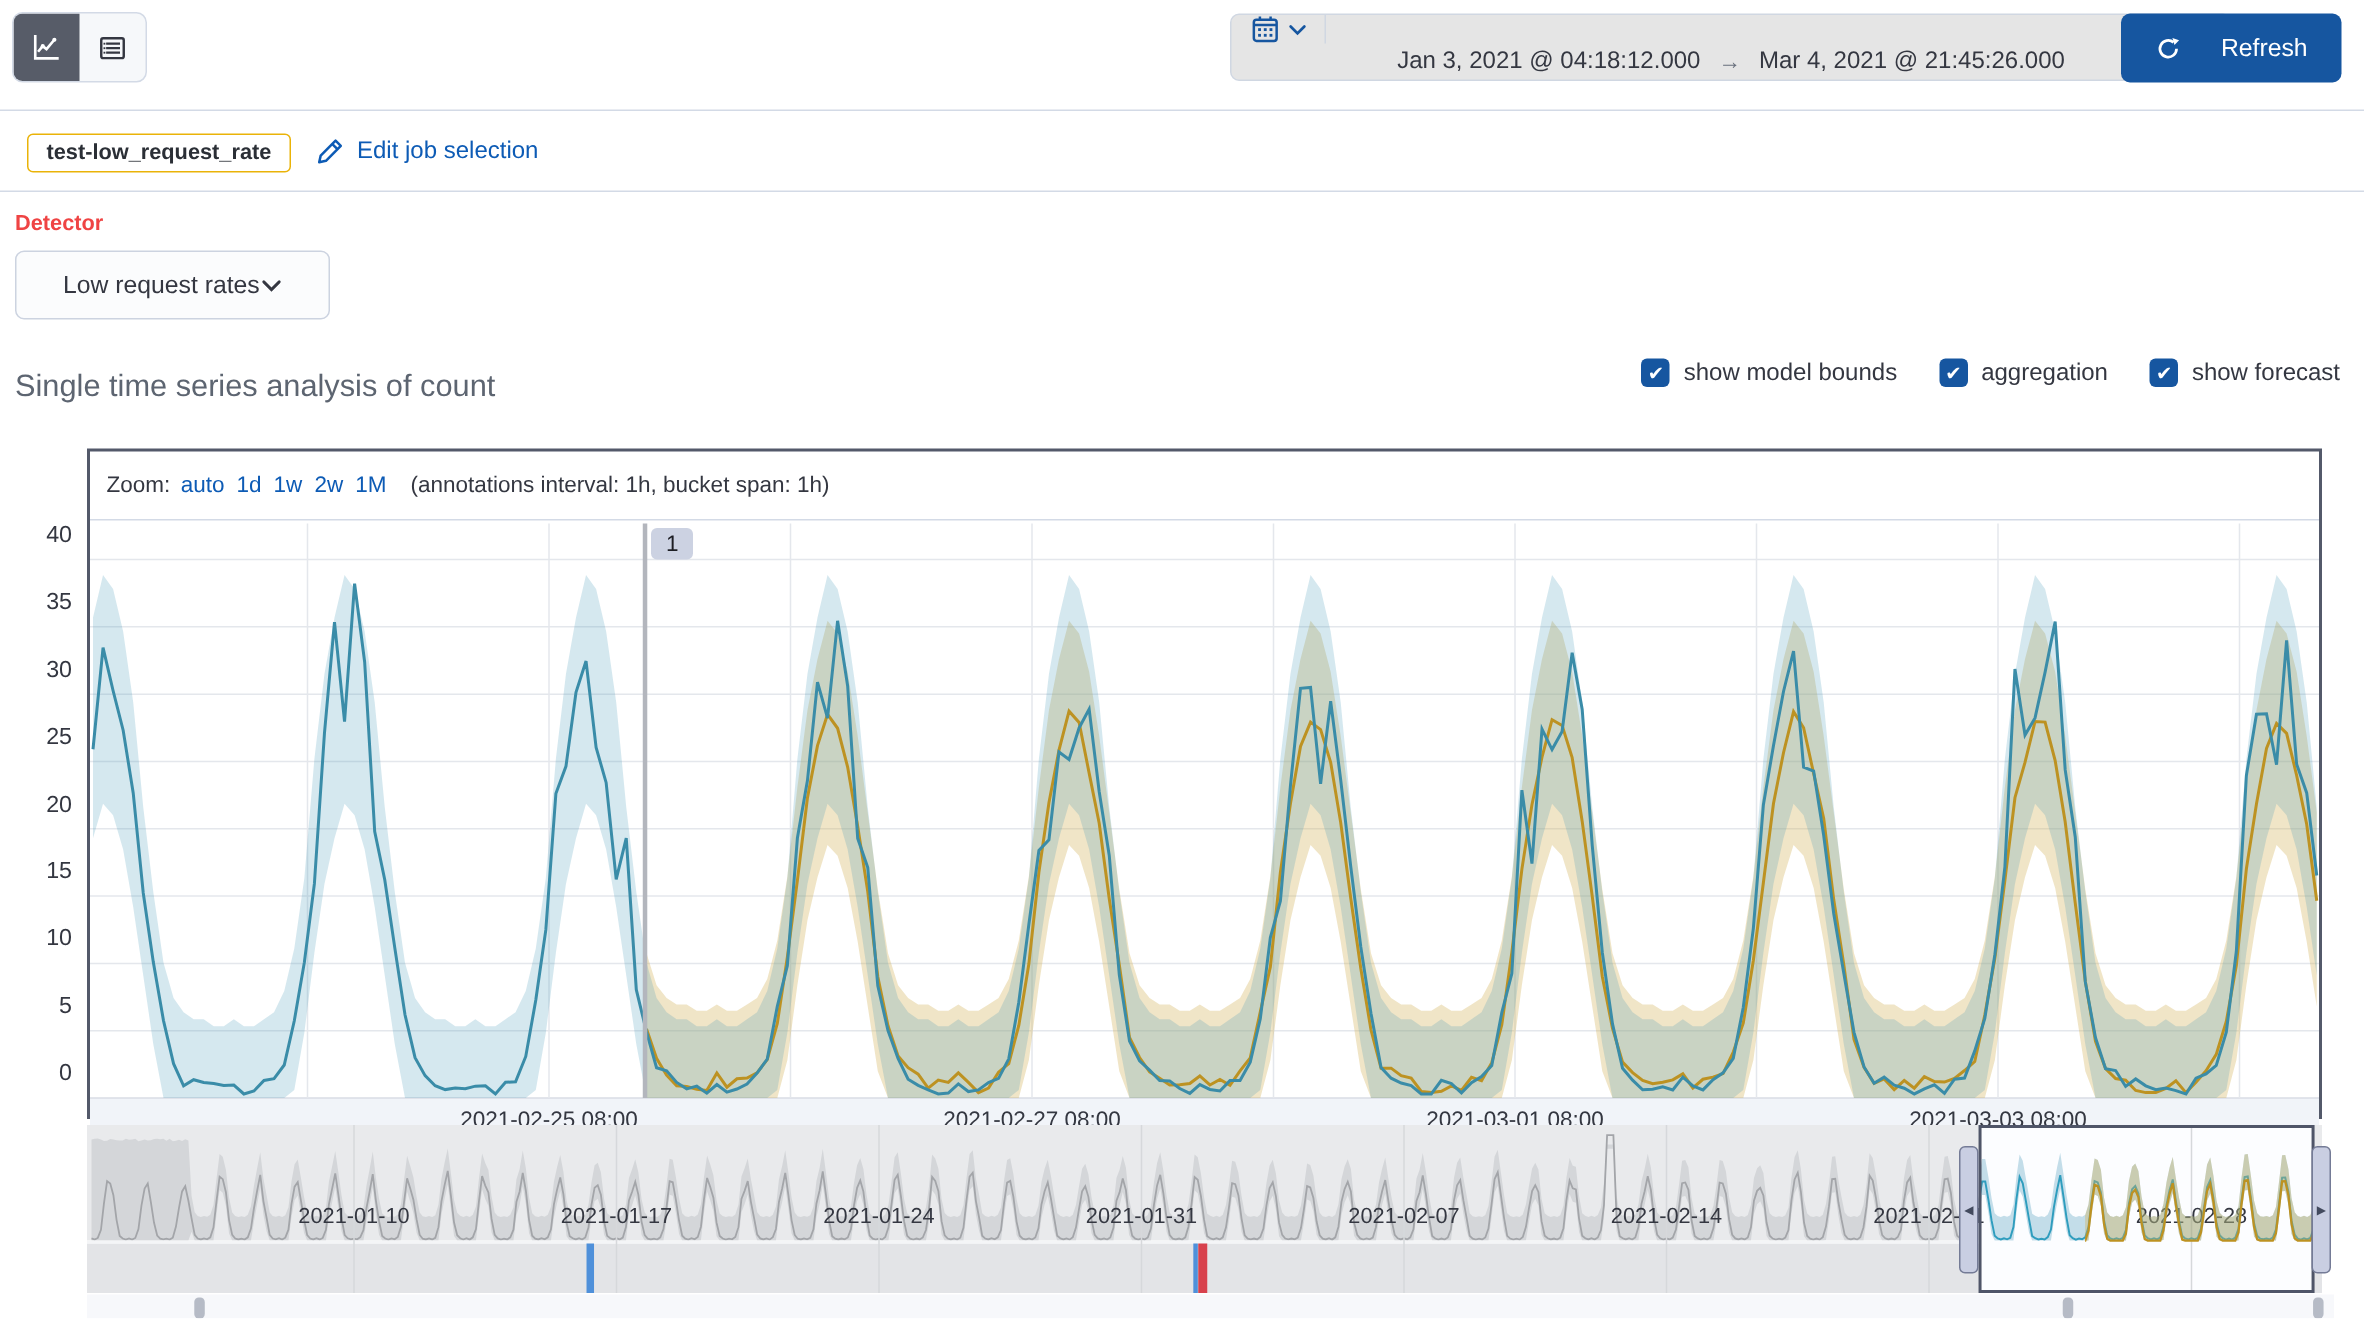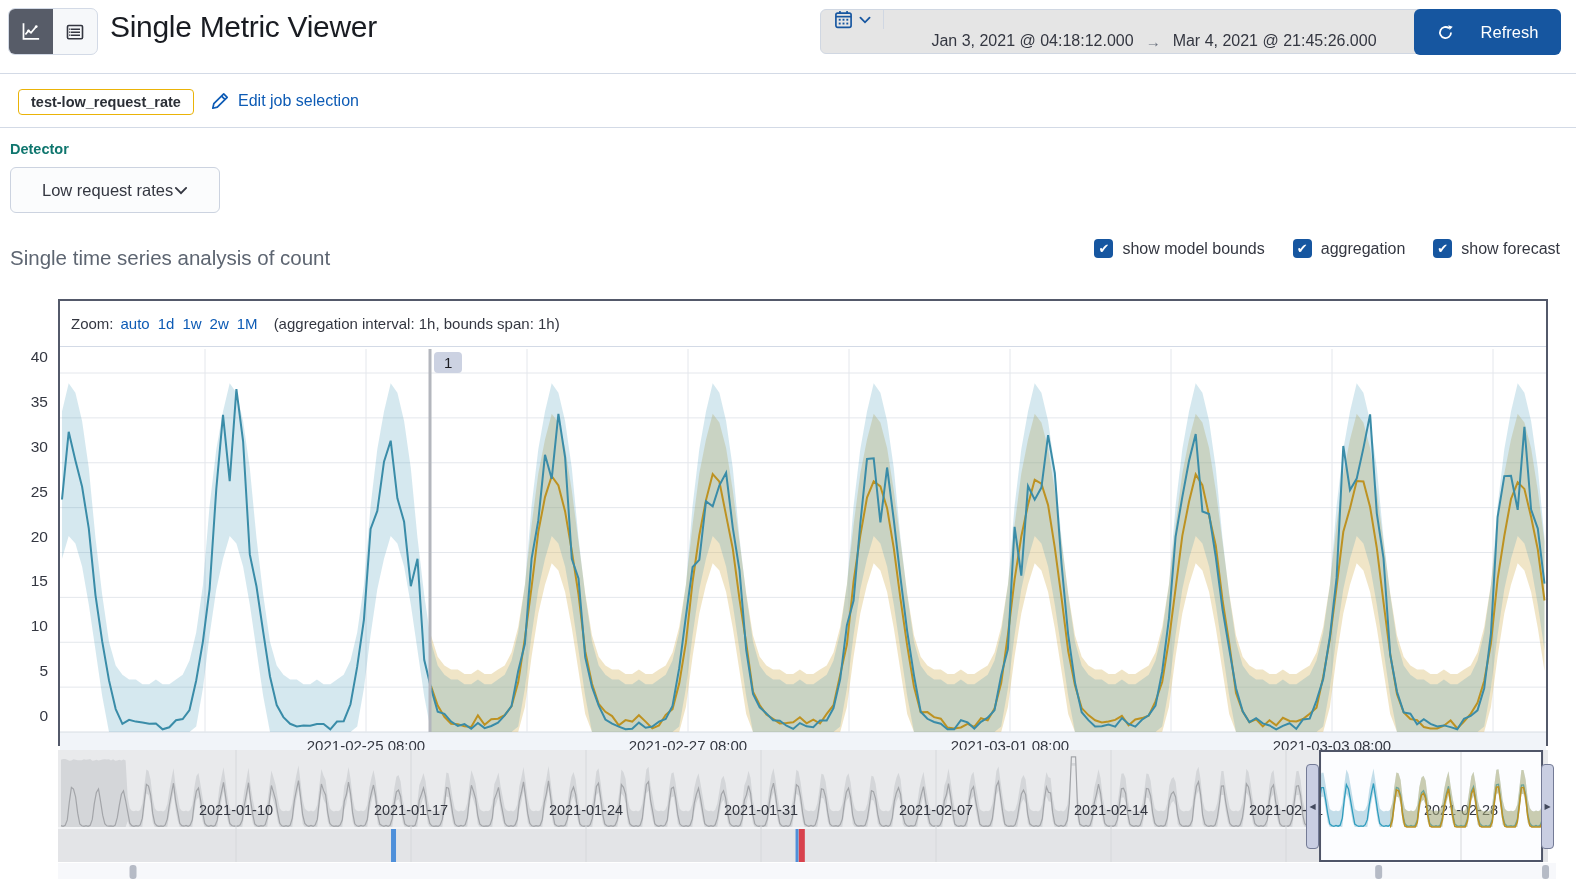--- a/index.html
+++ b/index.html
@@ -26,21 +26,21 @@
     border:none; border-radius:6px; color:#fff; font-size:16.5px; font-weight:500; display:flex;
     align-items:center; justify-content:center; gap:27px; cursor:pointer; font-family:inherit; }
 
   .hr { position:absolute; left:0; width:1576px; border-top:1px solid #d3dae6; }
 
   .job-badge { position:absolute; left:18px; top:89px; padding:4px 12px; border:1px solid #eab308;
     border-radius:4px; font-size:14.5px; font-weight:600; color:#2b2f36; background:#fff; }
   .edit-link { position:absolute; left:211px; top:92px; display:flex; align-items:center; gap:9px;
     color:#0d5bb5; font-size:16px; cursor:pointer; }
 
-  .detector-label { position:absolute; left:10px; top:141px; font-size:14.5px; font-weight:700; color:#0f766e; }
+  .detector-label { position:absolute; left:10px; top:141px; font-size:14.5px; font-weight:700; color:#ef4444; }
   .detector-select { position:absolute; left:10px; top:167px; width:210px; height:46px; background:#fbfcfd;
     border:1px solid #ccd3e0; border-radius:6px; display:flex; align-items:center; justify-content:space-between;
     padding:0 31px; font-size:16.5px; color:#343741; cursor:pointer; }
 
   .forecast-btn { position:absolute; left:1424px; top:168px; width:133px; height:46px; background:#fff;
     border:1px solid #3b74c4; border-radius:6px; color:#1f5fb0; font-size:16.5px; font-weight:500;
     display:flex; align-items:center; justify-content:center; cursor:pointer; font-family:inherit; }
 
   .analysis-heading { position:absolute; left:10px; top:246px; font-size:20.5px; color:#5d6571; }
   .cb-row { position:absolute; right:16px; top:239px; display:flex; gap:28px; align-items:center; }
@@ -89,21 +89,20 @@
         <rect x="2" y="2.8" width="12" height="10.6" rx="1" fill="none" stroke="#343741" stroke-width="1.3"></rect>
         <line x1="4.6" y1="5.7" x2="12" y2="5.7" stroke="#343741" stroke-width="1.2"></line>
         <line x1="4.6" y1="8.1" x2="12" y2="8.1" stroke="#343741" stroke-width="1.2"></line>
         <line x1="4.6" y1="10.5" x2="12" y2="10.5" stroke="#343741" stroke-width="1.2"></line>
         <rect x="3.2" y="5.2" width="1" height="1" fill="#343741"></rect>
         <rect x="3.2" y="7.6" width="1" height="1" fill="#343741"></rect>
         <rect x="3.2" y="10" width="1" height="1" fill="#343741"></rect>
       </svg>
     </div>
   </div>
-  <div class="page-title">Single Metric Viewer</div>
 
   <div class="datepicker">
     <div class="dp-cal">
       <svg width="19" height="19" viewBox="0 0 16 16">
         <rect x="1.6" y="2.6" width="12.8" height="12" rx="1.5" fill="none" stroke="#1656a0" stroke-width="1.4"></rect>
         <line x1="1.6" y1="5.6" x2="14.4" y2="5.6" stroke="#1656a0" stroke-width="1.4"></line>
         <line x1="5" y1="0.8" x2="5" y2="3.2" stroke="#1656a0" stroke-width="1.4"></line>
         <line x1="11" y1="0.8" x2="11" y2="3.2" stroke="#1656a0" stroke-width="1.4"></line>
         <g fill="#1656a0">
           <rect x="4" y="7.4" width="1.6" height="1.6"></rect>
@@ -173,21 +172,21 @@
   <div class="chartbox">
     <div class="zoomrow">
       <span>Zoom:</span>
       <span class="zlinks" id="zoomlinks">
           <span class="zlink">auto</span>
           <span class="zlink">1d</span>
           <span class="zlink">1w</span>
           <span class="zlink">2w</span>
           <span class="zlink">1M</span>
         </span>
-      <span class="zsuffix">(aggregation interval: 1h, bounds span: 1h)</span>
+      <span class="zsuffix">(annotations interval: 1h, bucket span: 1h)</span>
     </div>
     <div class="plot">
       <svg id="focusSvg" width="1486" height="412">
           <rect x="0" y="385" width="1486" height="27" fill="#f1f4f9"></rect>
           <line x1="0" y1="385" x2="1486" y2="385" stroke="#d8dde4" stroke-width="1"></line>
           <line x1="0" y1="340.125" x2="1486" y2="340.125" stroke="#e4e7ec" stroke-width="1"></line>
           <line x1="0" y1="295.25" x2="1486" y2="295.25" stroke="#e4e7ec" stroke-width="1"></line>
           <line x1="0" y1="250.375" x2="1486" y2="250.375" stroke="#e4e7ec" stroke-width="1"></line>
           <line x1="0" y1="205.5" x2="1486" y2="205.5" stroke="#e4e7ec" stroke-width="1"></line>
           <line x1="0" y1="160.625" x2="1486" y2="160.625" stroke="#e4e7ec" stroke-width="1"></line>

